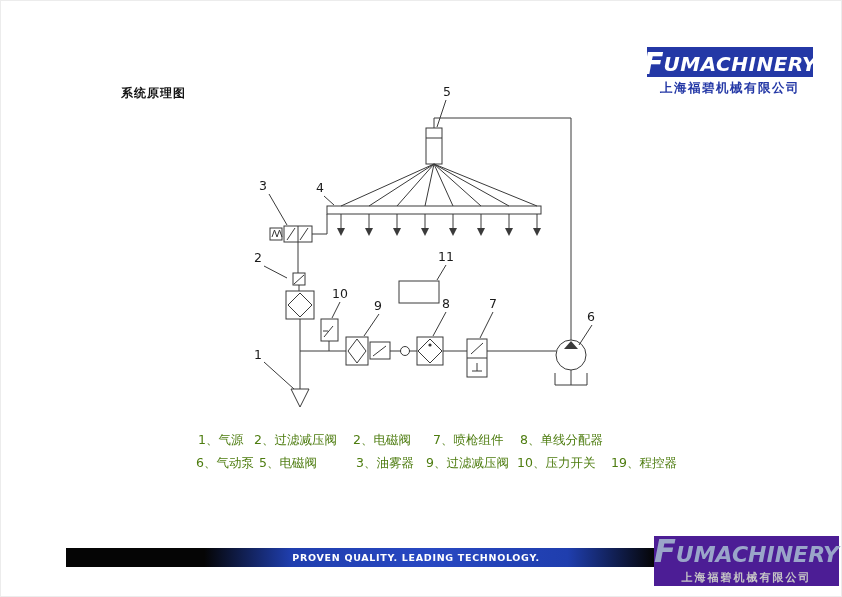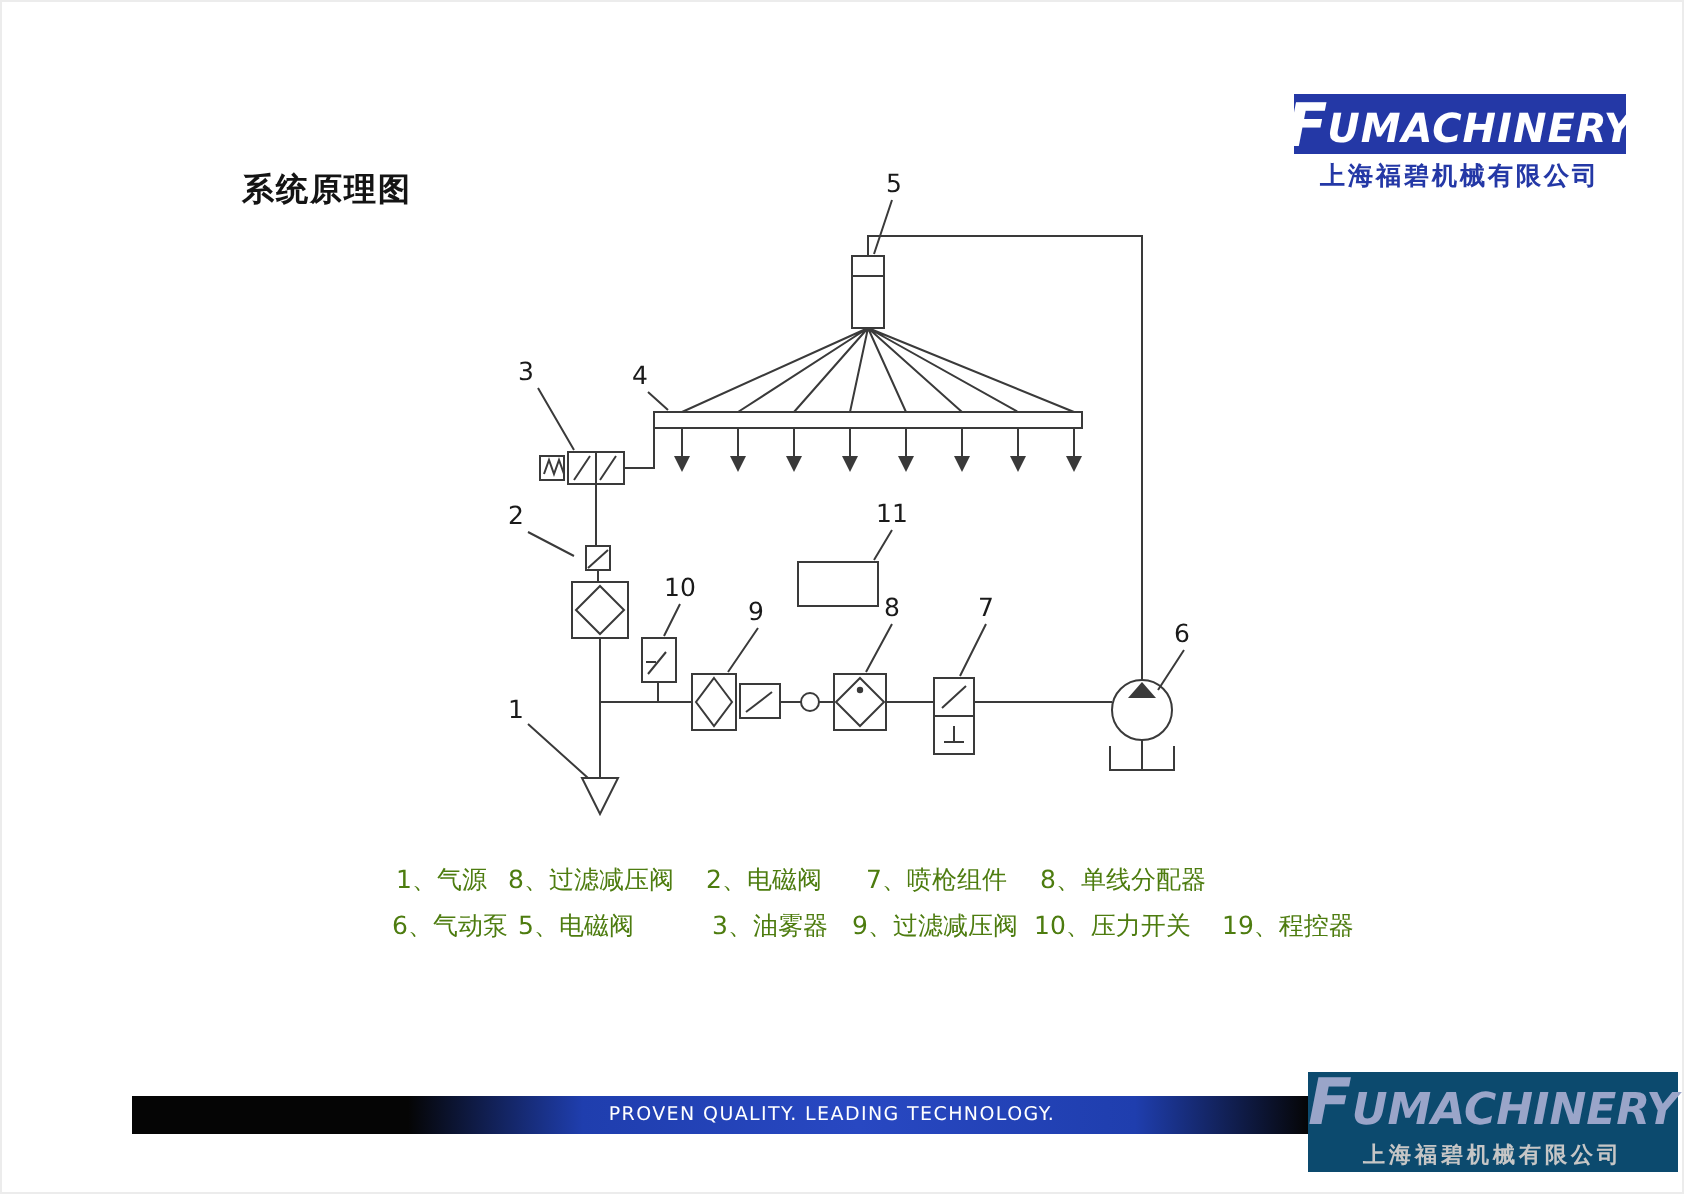--- a/index.html
+++ b/index.html
@@ -1,41 +1,41 @@
 <!DOCTYPE html>
 <html><head>
 <meta charset="utf-8">
 <style>
   *{margin:0;padding:0;box-sizing:border-box}
   html,body{width:842px;height:597px}
   body{position:relative;background:#fff;font-family:"DejaVu Sans","Liberation Sans",sans-serif;overflow:hidden}
   .page{position:absolute;inset:0;background:#fff;border:1px solid #ececec}
-  .title{position:absolute;left:120px;top:84px;font-size:16px;font-weight:bold;color:#141414;letter-spacing:1px}
+  .title{position:absolute;left:120px;top:84px;font-size:12px;font-weight:bold;color:#141414;letter-spacing:1px}
 
   
   .logo-top{position:absolute;left:646px;top:46px;width:166px}
   .logo-box{background:#2438a6;color:#fff;height:30px;display:flex;align-items:flex-end;justify-content:center;font-weight:bold;font-style:italic;position:relative}
   .logo-f{font-size:30px;line-height:28px;position:relative;top:1px}
   .logo-rest{font-size:20px;line-height:26px;letter-spacing:.5px}
   .logo-company{margin-top:3px;color:#2438a6;font-weight:bold;font-size:12.5px;letter-spacing:1.5px;text-align:center;white-space:nowrap}
 
   
   .diagram{position:absolute;left:0;top:0}
 
   
   .legend{position:absolute;left:0;top:0;width:842px;height:597px;font-size:12.5px;color:#4d7c0f;pointer-events:none}
   .legend span{position:absolute;white-space:nowrap}
   .l1a{left:197px;top:431px}.l1b{left:253px;top:431px}.l1c{left:352px;top:431px}.l1d{left:432px;top:431px}.l1e{left:519px;top:431px}
   .l2a{left:195px;top:454px}.l2b{left:258px;top:454px}.l2c{left:355px;top:454px}.l2d{left:425px;top:454px}.l2e{left:516px;top:454px}.l2f{left:610px;top:454px}
 
   
   .footer-bar{position:absolute;left:65px;top:547px;width:727px;height:19px;
     background:linear-gradient(90deg,#050505 0%,#050505 19%,#1f3eae 31%,#2848c2 50%,#1f3eae 69%,#050505 81%,#050505 100%)}
-  .slogan{position:absolute;left:165px;top:0;width:370px;height:19px;display:flex;align-items:center;justify-content:center;color:#fff;font-size:9.5px;font-weight:normal;letter-spacing:.7px;white-space:nowrap}
-  .footer-logo{position:absolute;left:653px;top:535px;width:185px;height:50px;background:#0c4a6e;display:flex;flex-direction:column;align-items:center;justify-content:center}
+  .slogan{position:absolute;left:165px;top:0;width:370px;height:19px;display:flex;align-items:center;justify-content:center;color:#fff;font-size:9.5px;font-weight:bold;letter-spacing:.7px;white-space:nowrap}
+  .footer-logo{position:absolute;left:653px;top:535px;width:185px;height:50px;background:#4c1d95;display:flex;flex-direction:column;align-items:center;justify-content:center}
   .fl-brand{color:#9aa5c9;font-weight:bold;font-style:italic;line-height:26px;white-space:nowrap}
   .fl-f{font-size:32px}
   .fl-rest{font-size:22px}
   .fl-company{color:#c6c6c6;font-size:11px;font-weight:bold;letter-spacing:2px;white-space:nowrap}
 </style>
 </head>
 <body>
 
 <div class="page">
 
@@ -160,21 +160,21 @@
       <text x="492" y="307">7</text>
       <text x="445" y="307">8</text>
       <text x="377" y="309">9</text>
       <text x="339" y="297">10</text>
       <text x="445" y="260">11</text>
     </g>
   </svg>
 
   <div class="legend">
     <span class="l1a">1、气源</span>
-    <span class="l1b">8、过滤减压阀</span>
+    <span class="l1b">2、过滤减压阀</span>
     <span class="l1c">2、电磁阀</span>
     <span class="l1d">7、喷枪组件</span>
     <span class="l1e">8、单线分配器</span>
     <span class="l2a">6、气动泵</span>
     <span class="l2b">5、电磁阀</span>
     <span class="l2c">3、油雾器</span>
     <span class="l2d">9、过滤减压阀</span>
     <span class="l2e">10、压力开关</span>
     <span class="l2f">19、程控器</span>
   </div>

